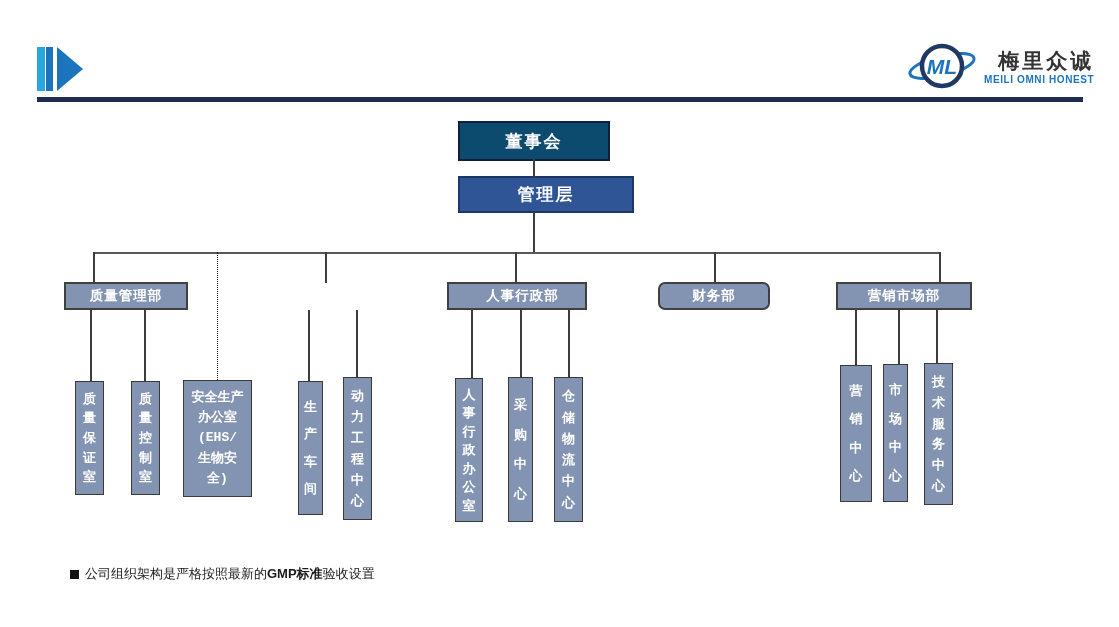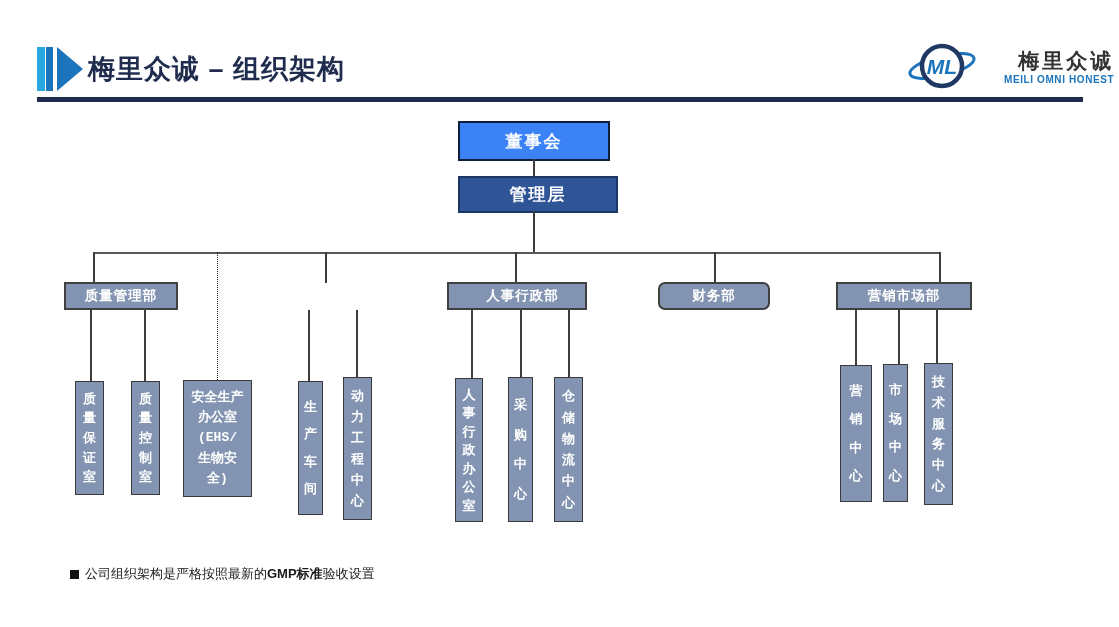--- a/index.html
+++ b/index.html
@@ -10,31 +10,31 @@
   .hdr-bar-light{position:absolute;left:37px;top:47px;width:8px;height:44px;background:#29A8E0;}
   .hdr-bar-dark{position:absolute;left:46px;top:47px;width:7px;height:44px;background:#1B74BC;}
   .hdr-triangle{position:absolute;left:57px;top:47px;width:0;height:0;
                 border-top:22px solid transparent;border-bottom:22px solid transparent;
                 border-left:26px solid #1B74BC;}
   .hdr-title{position:absolute;left:88px;top:51px;font-size:27px;font-weight:bold;
              color:#1F2C4E;letter-spacing:1px;white-space:nowrap;}
   .hdr-underline{position:absolute;left:37px;top:97px;width:1046px;height:5px;background:#1F2C4E;}
 
   
-  .logo{position:absolute;left:906px;top:40px;display:flex;align-items:center;gap:24px;}
+  .logo{position:absolute;left:906px;top:40px;display:flex;align-items:center;gap:4px;}
   .logo-text{display:flex;flex-direction:column;align-items:flex-end;}
   .logo-cn{font-size:21px;font-weight:600;color:#333333;letter-spacing:3px;line-height:1.1;white-space:nowrap;}
   .logo-en{font-size:10px;font-weight:bold;color:#1B74BC;letter-spacing:0.6px;margin-top:2px;white-space:nowrap;}
 
   
   .box{position:absolute;display:flex;align-items:center;justify-content:center;
        color:#ffffff;font-weight:bold;box-sizing:border-box;text-align:center;}
-  .box-board{left:458px;top:121px;width:152px;height:40px;background:#3b82f6;
+  .box-board{left:458px;top:121px;width:152px;height:40px;background:#0c4a6e;
              border:2px solid #10203C;font-size:17px;letter-spacing:2px;}
-  .box-mgmt{left:458px;top:176px;width:160px;height:37px;background:#2F5597;
+  .box-mgmt{left:458px;top:176px;width:176px;height:37px;background:#2F5597;
             border:2px solid #1C3765;font-size:17px;letter-spacing:2px;}
   .dept{background:#8294B1;border:2px solid #404040;font-size:13.5px;letter-spacing:1px;height:28px;top:282px;}
   .unit{background:#8294B1;border:1.5px solid #3A3A3A;font-size:13px;}
   .vtext{display:flex;flex-direction:column;justify-content:space-evenly;align-items:center;
          width:100%;height:100%;padding:6px 0;box-sizing:border-box;}
   .hwrap{white-space:pre-line;line-height:1.55;font-family:Liberation Mono, monospace;}
 
   
   .vline{position:absolute;width:1.5px;background:#3D3D3D;}
   .hline{position:absolute;height:2px;background:#595959;}
@@ -47,21 +47,20 @@
   .footer b{font-weight:bold;}
 </style>
 </head>
 <body>
 
 <div class="slide">
 
   <div class="hdr-bar-light"></div>
   <div class="hdr-bar-dark"></div>
   <div class="hdr-triangle"></div>
-  <div class="hdr-title">梅里众诚 – 组织架构</div>
   <div class="hdr-underline"></div>
 
   <div class="logo">
     <svg width="74" height="54" viewBox="0 0 74 54">
       <ellipse cx="36" cy="26" rx="33" ry="10" transform="rotate(-14 36 26)" fill="none" stroke="#1B74BC" stroke-width="3"></ellipse>
       <circle cx="36" cy="26" r="20" fill="#ffffff" stroke="#1F3864" stroke-width="4.5"></circle>
       <text x="36" y="34" text-anchor="middle" font-size="21" font-weight="bold" font-style="italic" fill="#1B74BC" font-family="Liberation Sans, sans-serif">ML</text>
     </svg>
     <div class="logo-text">
       <div class="logo-cn">梅里众诚</div>
@@ -76,21 +75,21 @@
   <div class="vline" style="left:533px;top:211px;height:42px;"></div>
   <div class="hline" style="left:93px;top:252px;width:847px;"></div>
 
   <div class="vline" style="left:93px;top:252px;height:31px;"></div>
   <div class="vline" style="left:325px;top:252px;height:31px;"></div>
   <div class="vline" style="left:515px;top:252px;height:31px;"></div>
   <div class="vline" style="left:714px;top:252px;height:31px;"></div>
   <div class="vline" style="left:939px;top:252px;height:31px;"></div>
   <div class="dotline" style="left:217px;top:252px;height:128px;"></div>
 
-  <div class="box dept" style="left:64px;width:114px;">质量管理部</div>
+  <div class="box dept" style="left:64px;width:124px;">质量管理部</div>
   <div class="box dept" style="left:447px;width:140px;padding-left:11px;">人事行政部</div>
   <div class="box dept" style="left:658px;width:112px;border-radius:7px;">财务部</div>
   <div class="box dept" style="left:836px;width:136px;">营销市场部</div>
 
   <div class="vline" style="left:90px;top:310px;height:71px;"></div>
   <div class="vline" style="left:144px;top:310px;height:71px;"></div>
   <div class="vline" style="left:308px;top:310px;height:71px;"></div>
   <div class="vline" style="left:356px;top:310px;height:67px;"></div>
   <div class="vline" style="left:471px;top:310px;height:68px;"></div>
   <div class="vline" style="left:520px;top:310px;height:67px;"></div>

